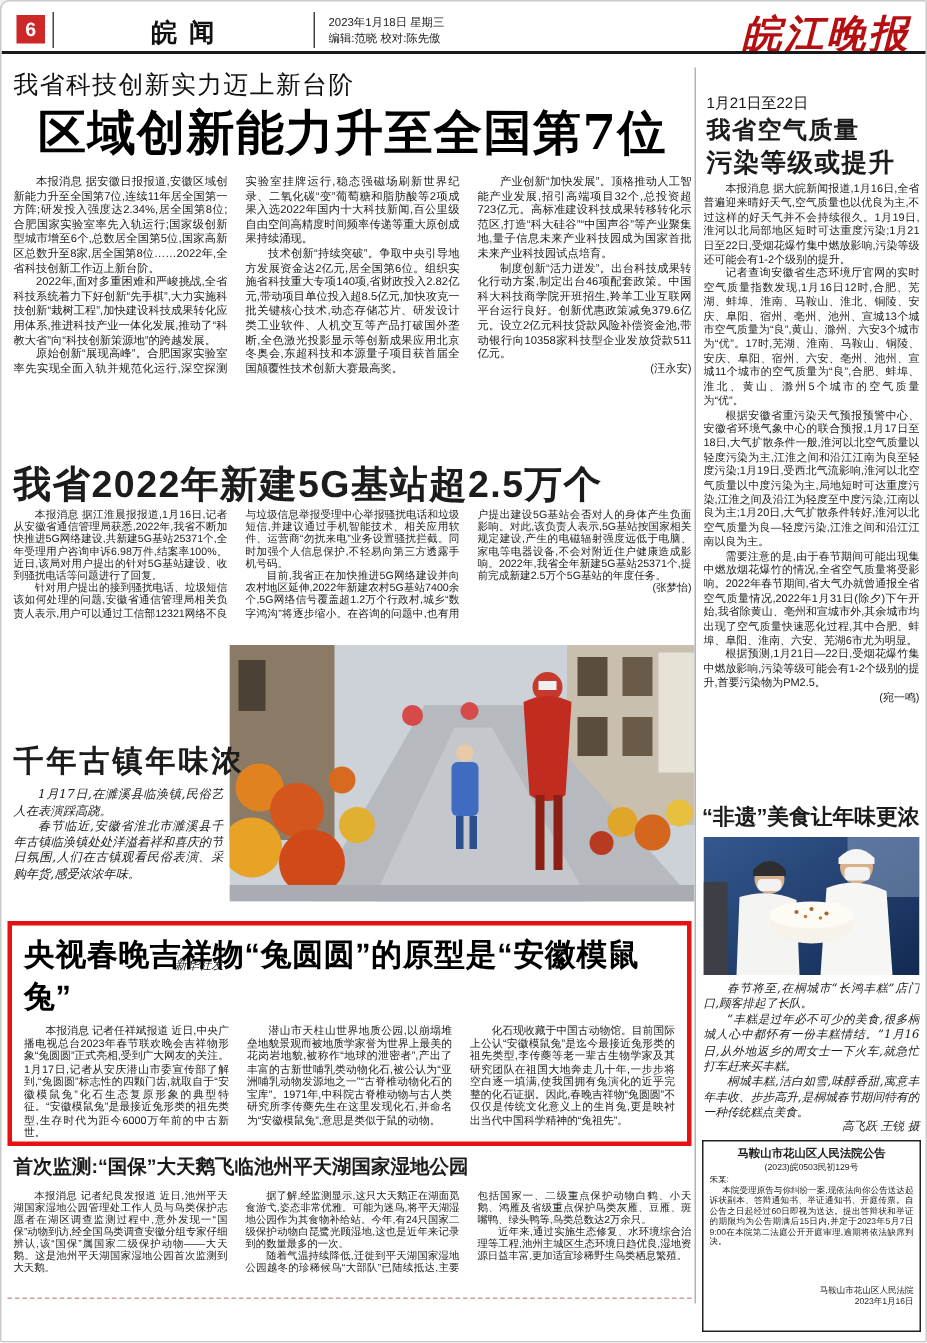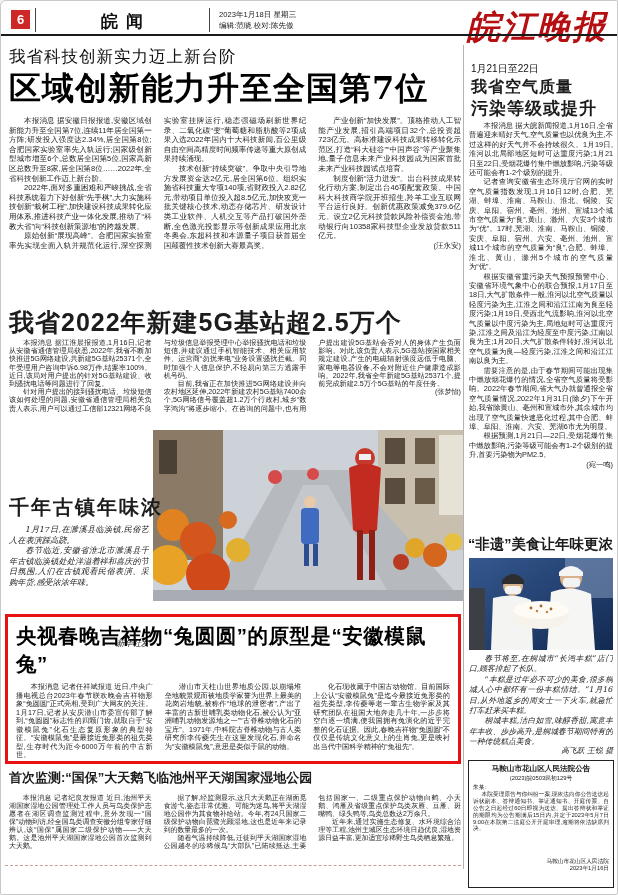--- a/index.html
+++ b/index.html
@@ -12,26 +12,26 @@
   .abs { position:absolute; }
   .vline { width:1px; background:#444; }
   
   #badge { left:10px; top:9px; width:19px; height:19px; background:#cd2727; color:#fff;
            font-size:13px; font-weight:bold; text-align:center; line-height:19px; }
   #hdiv1 { left:34px; top:7px; height:24px; }
   #section { left:100px; top:9px; font-size:17px; font-weight:bold; letter-spacing:8px; color:#111; }
   #hdiv2 { left:208px; top:7px; height:24px; }
   #dates { left:218px; top:8px; font-size:7.6px; line-height:11px; color:#222; }
   #masthead { right:10px; top:4px; font-family:"DejaVu Serif", serif; font-style:italic;
-              font-weight:bold; font-size:33px; color:#b50f12; letter-spacing:2px; }
+              font-weight:bold; font-size:26px; color:#b50f12; letter-spacing:2px; }
   #headrule { left:0; top:33px; width:618px; height:2px; background:#1a1a1a; }
   
   #lead-kicker { left:8px; top:45px; font-size:16.5px; color:#111; letter-spacing:1px; }
   #lead-headline { left:8px; top:66px; width:452px; font-family:"DejaVu Serif", serif;
-                   font-size:32px; font-weight:bold; letter-spacing:1px; color:#000; }
+                   font-size:32px; font-weight:bold; letter-spacing:1px; color:#000;text-align:center; }
   .body-cols { column-gap:12px; text-align:justify; overflow:hidden; }
   .body-cols p { text-indent:2em; }
   #lead-body { left:8px; top:115px; width:452px; height:184px; column-count:3;
                font-size:7.5px; line-height:9.6px; }
   .byline { text-align:right; text-indent:0 !important; }
   
   #g5-headline { left:8px; top:305px; width:452px; font-size:25px; font-weight:bold; letter-spacing:1px; }
   #g5-body { left:8px; top:338px; width:452px; height:84px; column-count:3;
              font-size:7.1px; line-height:8.2px; }
   

